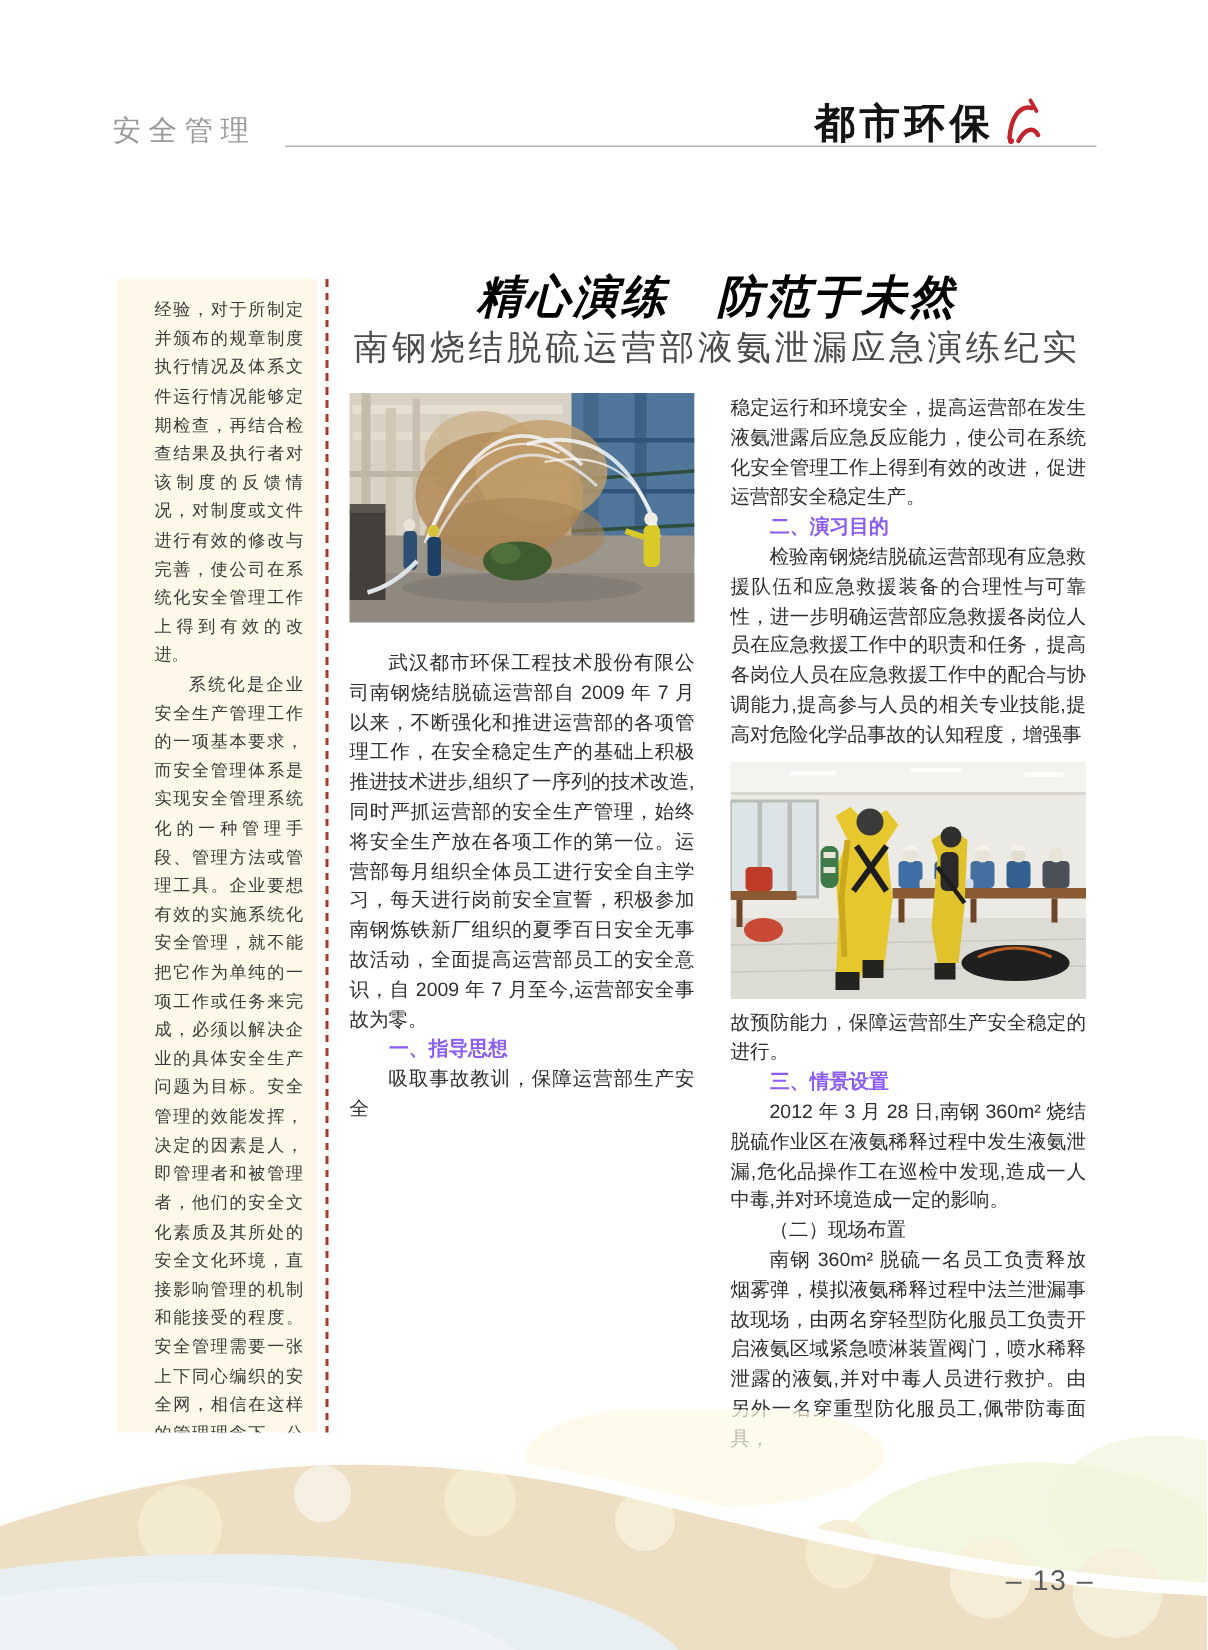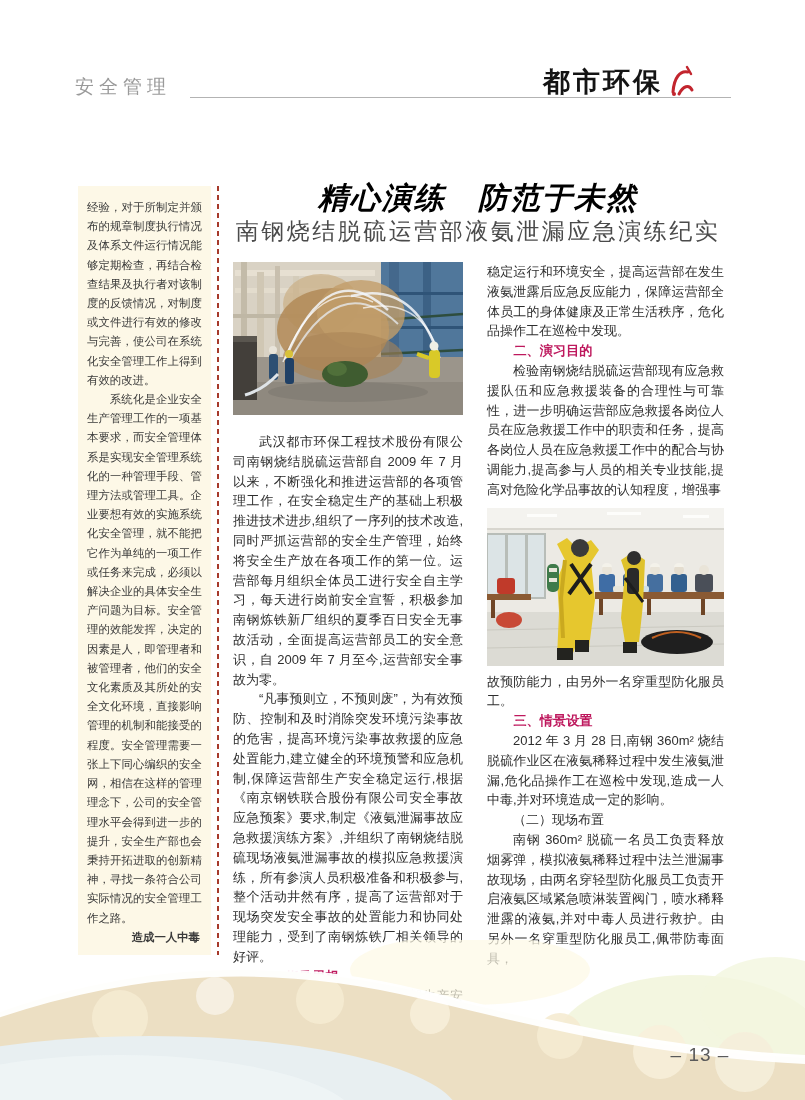--- a/index.html
+++ b/index.html
@@ -29,21 +29,21 @@
   .brand-text {
     font-size: 27px; font-weight: bold; color: #141414;
     letter-spacing: 3px;
   }
 
   
   .sidebar {
     position: absolute; left: 78px; top: 186px;
     width: 133px; height: 769px;
     background: #fdf8e7;
-    padding: 12px 9px 0 9px;
+    padding: 12px 9px 0 25px;
     overflow: hidden;
   }
   .sidebar p {
     margin: 0; font-size: 11.4px; line-height: 19.2px;
     color: #3a3a3a; text-align: justify;
   }
   .sidebar p.indent { text-indent: 2em; }
   .sidebar p.sig { text-align: right; font-weight: bold; padding-right: 2px; }
 
   .dashed-divider {
@@ -71,21 +71,21 @@
   .col { position: absolute; top: 262px; }
   .col1 { left: 233px; width: 230px; }
   .col2 { left: 487px; width: 237px; }
   .col p {
     margin: 0; font-size: 13px; line-height: 19.8px;
     text-align: justify; color: #2e2e2e;
   }
   .col p.indent { text-indent: 2em; }
   .col h3 {
     margin: 0; font-size: 13.2px; line-height: 19.8px;
-    font-weight: bold; color: #be185d; text-indent: 2em;
+    font-weight: bold; color: #8b5cf6; text-indent: 2em;
   }
   figure { margin: 0; }
   .photo1 { margin: 0 0 17px 0; display: block; }
   .photo2 { margin: 8px 0 6px 0; display: block; }
 
   
   .footer-deco { position: absolute; left: 0; top: 940px; }
   .page-number {
     position: absolute; left: 660px; top: 1044px; width: 80px;
     text-align: center; font-size: 19px; color: #5a5a5a; letter-spacing: 1px;
@@ -166,27 +166,26 @@
         <rect x="52" y="96" width="9" height="26" rx="3" fill="#1f4066"></rect>
         <circle cx="56" cy="92" r="4" fill="#d8c23a"></circle>
         <path d="M45,112 Q30,128 12,133" stroke="#dfe4e8" stroke-width="3" fill="none"></path>
 
         <rect x="196" y="88" width="11" height="28" rx="4" fill="#d9c928"></rect>
         <circle cx="201" cy="84" r="4.5" fill="#efefe6"></circle>
         <path d="M196,96 L184,92" stroke="#d9c928" stroke-width="4" fill="none"></path>
       </svg>
     </figure>
     <p class="indent">武汉都市环保工程技术股份有限公司南钢烧结脱硫运营部自 2009 年 7 月以来，不断强化和推进运营部的各项管理工作，在安全稳定生产的基础上积极推进技术进步,组织了一序列的技术改造,同时严抓运营部的安全生产管理，始终将安全生产放在各项工作的第一位。运营部每月组织全体员工进行安全自主学习，每天进行岗前安全宣誓，积极参加南钢炼铁新厂组织的夏季百日安全无事故活动，全面提高运营部员工的安全意识，自 2009 年 7 月至今,运营部安全事故为零。</p>
-    <p class="indent">“凡事预则立，不预则废”，为有效预防、控制和及时消除突发环境污染事故的危害，提高环境污染事故救援的应急处置能力,建立健全的环境预警和应急机制,保障运营部生产安全稳定运行,根据《南京钢铁联合股份有限公司安全事故应急预案》要求,制定《液氨泄漏事故应急救援演练方案》,并组织了南钢烧结脱硫现场液氨泄漏事故的模拟应急救援演练，所有参演人员积极准备和积极参与,整个活动井然有序，提高了运营部对于现场突发安全事故的处置能力和协同处理能力，受到了南钢炼铁厂相关领导的好评。</p>
     <h3>一、指导思想</h3>
     <p class="indent">吸取事故教训，保障运营部生产安全</p>
   </div>
 
   <div class="col col2">
-    <p>稳定运行和环境安全，提高运营部在发生液氨泄露后应急反应能力，保障运营部全体员工的身体健康及正常生活秩序，危化品操作工在巡检中发现。</p>
+    <p>稳定运行和环境安全，提高运营部在发生液氨泄露后应急反应能力，使公司在系统化安全管理工作上得到有效的改进，促进运营部安全稳定生产。</p>
     <h3>二、演习目的</h3>
     <p class="indent">检验南钢烧结脱硫运营部现有应急救援队伍和应急救援装备的合理性与可靠性，进一步明确运营部应急救援各岗位人员在应急救援工作中的职责和任务，提高各岗位人员在应急救援工作中的配合与协调能力,提高参与人员的相关专业技能,提高对危险化学品事故的认知程度，增强事</p>
     <figure>
       <svg class="photo2" width="237" height="158" viewBox="0 0 237 158">
         <rect x="0" y="0" width="237" height="158" fill="#eceae4"></rect>
 
         <rect x="0" y="0" width="237" height="20" fill="#f4f3ef"></rect>
         <rect x="0" y="20" width="237" height="2" fill="#d8d6cf"></rect>
         <rect x="40" y="6" width="30" height="3" fill="#fdfdfb"></rect>
         <rect x="120" y="4" width="34" height="3" fill="#fdfdfb"></rect>
@@ -242,21 +241,21 @@
         <rect x="140" y="60" width="12" height="26" rx="4" fill="#2a2a2a"></rect>
         <path d="M138,70 L156,94" stroke="#1d1d1d" stroke-width="3"></path>
         <rect x="136" y="134" width="14" height="11" fill="#23231f"></rect>
 
         <ellipse cx="190" cy="134" rx="36" ry="12" fill="#1f1f1f"></ellipse>
         <path d="M165,130 Q190,118 214,130" stroke="#c06020" stroke-width="2" fill="none"></path>
 
         <ellipse cx="22" cy="112" rx="13" ry="8" fill="#c84a36"></ellipse>
       </svg>
     </figure>
-    <p>故预防能力，由另外一名穿重型防化服员工。</p>
+    <p>故预防能力，保障运营部生产安全稳定的进行。</p>
     <h3>三、情景设置</h3>
     <p class="indent">2012 年 3 月 28 日,南钢 360m² 烧结脱硫作业区在液氨稀释过程中发生液氨泄漏,危化品操作工在巡检中发现,造成一人中毒,并对环境造成一定的影响。</p>
     <p class="indent">（二）现场布置</p>
     <p class="indent">南钢 360m² 脱硫一名员工负责释放烟雾弹，模拟液氨稀释过程中法兰泄漏事故现场，由两名穿轻型防化服员工负责开启液氨区域紧急喷淋装置阀门，喷水稀释泄露的液氨,并对中毒人员进行救护。由另外一名穿重型防化服员工,佩带防毒面具，</p>
   </div>
 
   <svg class="footer-deco" width="805" height="160" viewBox="0 0 805 160">
     <ellipse cx="690" cy="105" rx="135" ry="70" fill="#f0f4d8" opacity="0.8"></ellipse>
     <ellipse cx="775" cy="65" rx="75" ry="48" fill="#f3f6de" opacity="0.8"></ellipse>
     <ellipse cx="470" cy="30" rx="120" ry="35" fill="#fdf9e6" opacity="0.7"></ellipse>

